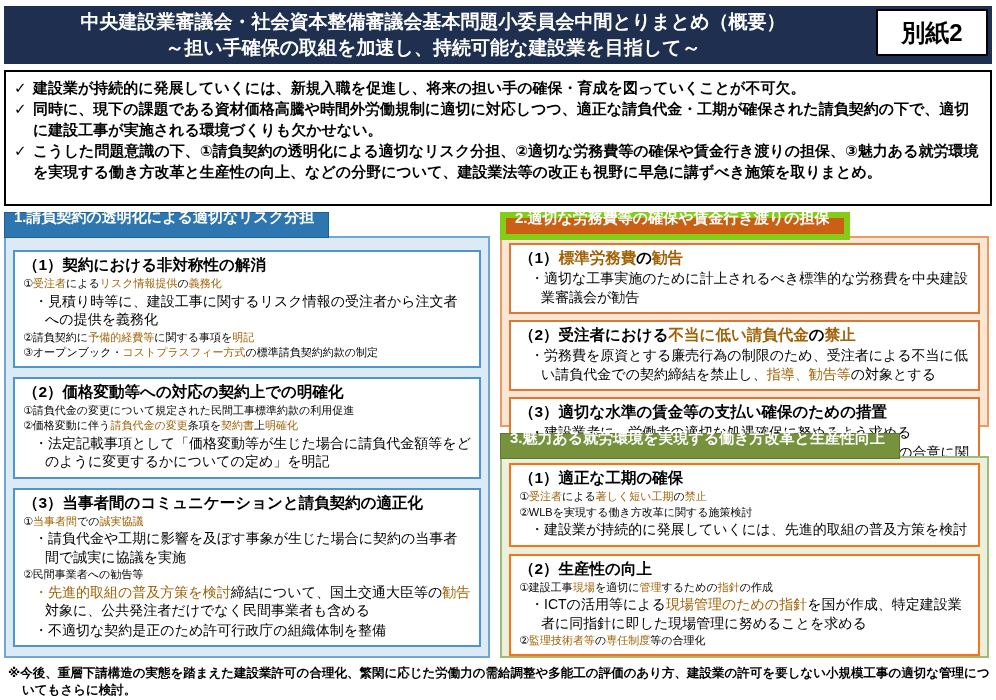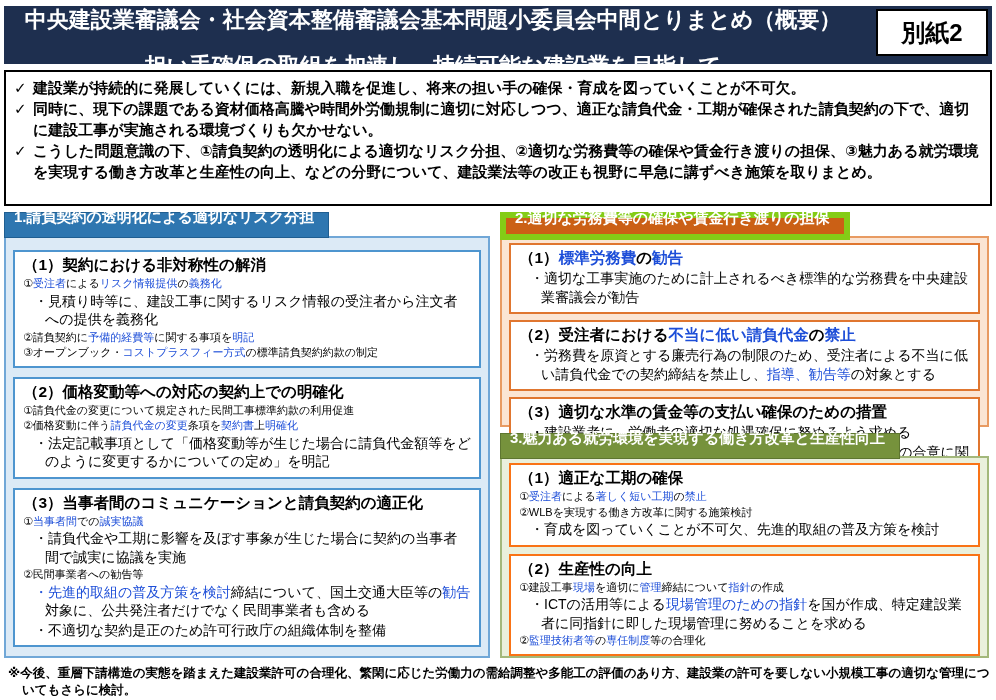--- a/index.html
+++ b/index.html
@@ -8,21 +8,21 @@
     font-family:"Liberation Sans","DejaVu Sans",sans-serif;
     color:#000;
   }
   
   .titlebar{
     position:absolute;left:4px;top:6px;width:988px;height:58px;
     background:#1e2f4f;color:#fff;
     display:flex;flex-direction:column;align-items:center;justify-content:center;
     box-sizing:border-box;padding-right:130px;
   }
-  .titlebar .t1,.titlebar .t2{font-size:22px;font-weight:bold;line-height:1.35;white-space:nowrap;margin-top:16px;}
+  .titlebar .t1,.titlebar .t2{font-size:19px;font-weight:bold;line-height:1.35;white-space:nowrap;}
   .badge{
     position:absolute;left:876px;top:9px;width:112px;height:47px;
     background:#fff;border:2px solid #000;box-sizing:border-box;
     display:flex;align-items:center;justify-content:center;
     font-size:24px;font-weight:bold;color:#000;
   }
   
   .intro{
     position:absolute;left:4px;top:70px;width:988px;height:136px;
     border:2px solid #000;background:#fff;box-sizing:border-box;
@@ -47,21 +47,21 @@
   .panel1{padding-top:12px;}
   .panel2,.panel3{padding-top:5px;}
   
   .box{background:#fff;box-sizing:border-box;margin:0 7px 8px 7px;padding:2px 8px 5px 8px;}
   .panel1 .box{border:2px solid #4e95cf;margin-bottom:9px;}
   .panel2 .box{border:2px solid #e0762f;margin-bottom:6px;}
   .panel3 .box{border:2px solid #f97316;margin-bottom:7px;}
   .bh{font-size:15.5px;font-weight:bold;line-height:1.3;margin:1px 0 1px 0;}
   .n{font-size:11px;line-height:1.32;margin:1px 0;}
   .s{font-size:14px;line-height:1.32;margin:1px 0;padding-left:22px;text-indent:-11px;}
-  .r{color:#1d4ed8;}
+  .r{color:#a16207;}
   
   .footnote{
     position:absolute;left:8px;top:665px;width:980px;
     font-size:12.5px;font-weight:bold;line-height:1.38;
     padding-left:14px;text-indent:-14px;
   }
 </style>
 </head>
 <body>
 
@@ -127,23 +127,23 @@
     <div class="s"><span>・標準約款に賃金支払いへのコミットメントや賃金開示への合意に関する条項を追加</span></div>
   </div>
 </div>
 
 <div class="tab tab3">3.魅力ある就労環境を実現する働き方改革と生産性向上</div>
 <div class="panel panel3">
   <div class="box">
     <div class="bh"><span>（1）適正な工期の確保</span></div>
     <div class="n"><span>①</span><span class="r">受注者</span><span>による</span><span class="r">著しく短い工期</span><span>の</span><span class="r">禁止</span></div>
     <div class="n"><span>②WLBを実現する働き方改革に関する施策検討</span></div>
-    <div class="s"><span>・育成を図っていくことが不可欠、先進的取組の普及方策を検討</span></div>
+    <div class="s"><span>・建設業が持続的に発展していくには、先進的取組の普及方策を検討</span></div>
   </div>
   <div class="box">
     <div class="bh"><span>（2）生産性の向上</span></div>
-    <div class="n"><span>①建設工事</span><span class="r">現場</span><span>を適切に</span><span class="r">管理</span><span>締結について</span><span class="r">指針</span><span>の作成</span></div>
+    <div class="n"><span>①建設工事</span><span class="r">現場</span><span>を適切に</span><span class="r">管理</span><span>するための</span><span class="r">指針</span><span>の作成</span></div>
     <div class="s"><span>・ICTの活用等による</span><span class="r">現場管理のための指針</span><span>を国が作成、特定建設業者に同指針に即した現場管理に努めることを求める</span></div>
     <div class="n"><span>②</span><span class="r">監理技術者等</span><span>の</span><span class="r">専任制度</span><span>等の合理化</span></div>
   </div>
 </div>
 
 <div class="footnote">※今後、重層下請構造の実態を踏まえた建設業許可の合理化、繁閑に応じた労働力の需給調整や多能工の評価のあり方、建設業の許可を要しない小規模工事の適切な管理についてもさらに検討。</div>
 
 </body></html>

